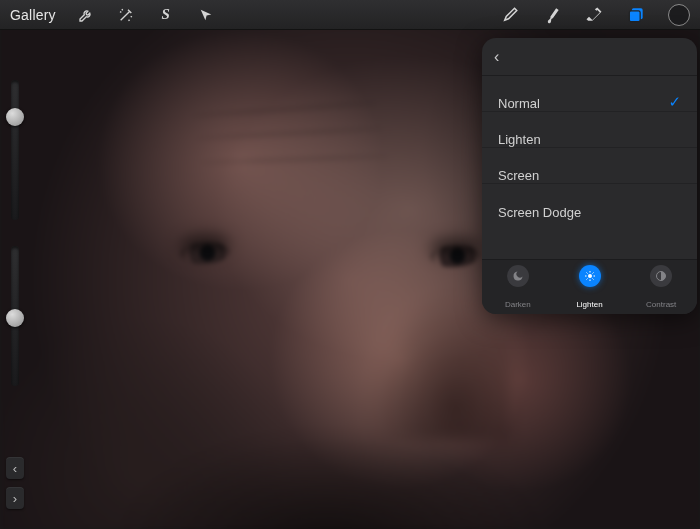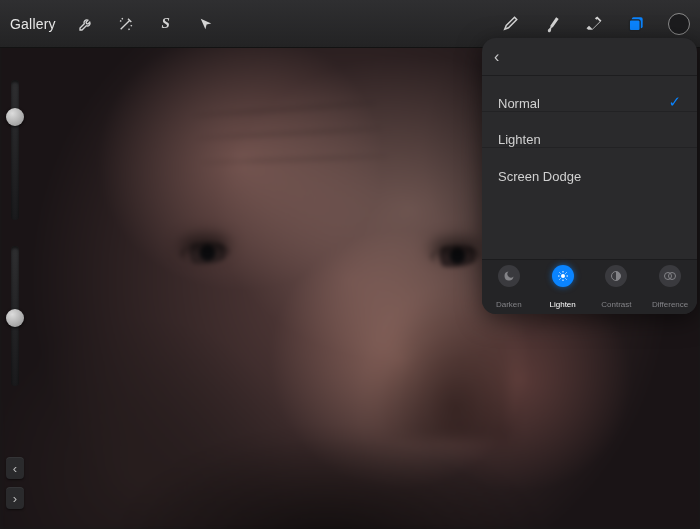--- a/index.html
+++ b/index.html
@@ -40,21 +40,21 @@
     .wrinkle {
       position: absolute; height: 3px; width: 190px;
       background: rgba(0,0,0,0.18); border-radius: 50%; filter: blur(2px);
     }
     .wrinkle.w1 { left: 190px; top: 108px; transform: rotate(-4deg); }
     .wrinkle.w2 { left: 195px; top: 132px; transform: rotate(-3deg); }
     .wrinkle.w3 { left: 200px; top: 158px; transform: rotate(-2deg); }
 
     
     .topbar {
-      position: absolute; left: 0; top: 0; width: 100%; height: 48px;
+      position: absolute; left: 0; top: 0; width: 100%; height: 30px;
       background: linear-gradient(to bottom, #2f2f31 0%, #232324 100%);
       border-bottom: 1px solid #121212;
       display: flex; align-items: center; padding: 0 10px;
       z-index: 50;
     }
     .topbar-left { display: flex; align-items: center; gap: 20px; }
     .topbar-right { display: flex; align-items: center; gap: 22px; margin-left: auto; }
     .gallery { color: #e6e6e6; font-size: 14px; letter-spacing: .2px; cursor: pointer; }
     .tool-icon { color: #d4d4d4; display: inline-flex; align-items: center; justify-content: center; width: 20px; height: 20px; cursor:pointer;}
     .tool-icon.active { color: #0a84ff; }
@@ -210,20 +210,23 @@
     <div class="panel-header">
       <span class="panel-back">‹</span>
     </div>
     <div class="panel-list">
       <div class="row">
         <span>Normal</span>
         <span class="check">✓</span>
       </div>
       <div class="row">
         <span>Lighten</span>
+      </div>
+      <div class="row">
+        <span>Screen</span>
       </div>
       <div class="row" style="border-bottom:none">
         <span>Screen Dodge</span>
       </div>
     </div>
     <div class="panel-footer">
       <div class="cat">
         <span class="cat-icon">
           <svg width="12" height="12" viewBox="0 0 24 24" fill="currentColor">
               <path d="M21 13A9 9 0 1 1 11 3a7 7 0 0 0 10 10z"></path>
@@ -251,25 +254,16 @@
       </div>
       <div class="cat">
         <span class="cat-icon">
           <svg width="12" height="12" viewBox="0 0 24 24">
               <circle cx="12" cy="12" r="9" fill="none" stroke="currentColor" stroke-width="2"></circle>
               <path d="M12 3a9 9 0 0 1 0 18z" fill="currentColor"></path>
             </svg>
         </span>
         <span class="cat-label">Contrast</span>
       </div>
-      <div class="cat">
-        <span class="cat-icon">
-          <svg width="14" height="12" viewBox="0 0 28 24" fill="none" stroke="currentColor" stroke-width="2">
-              <circle cx="10" cy="12" r="7"></circle>
-              <circle cx="18" cy="12" r="7"></circle>
-            </svg>
-        </span>
-        <span class="cat-label">Difference</span>
-      </div>
     </div>
   </div>
 
 </div>
 
 </body></html>

